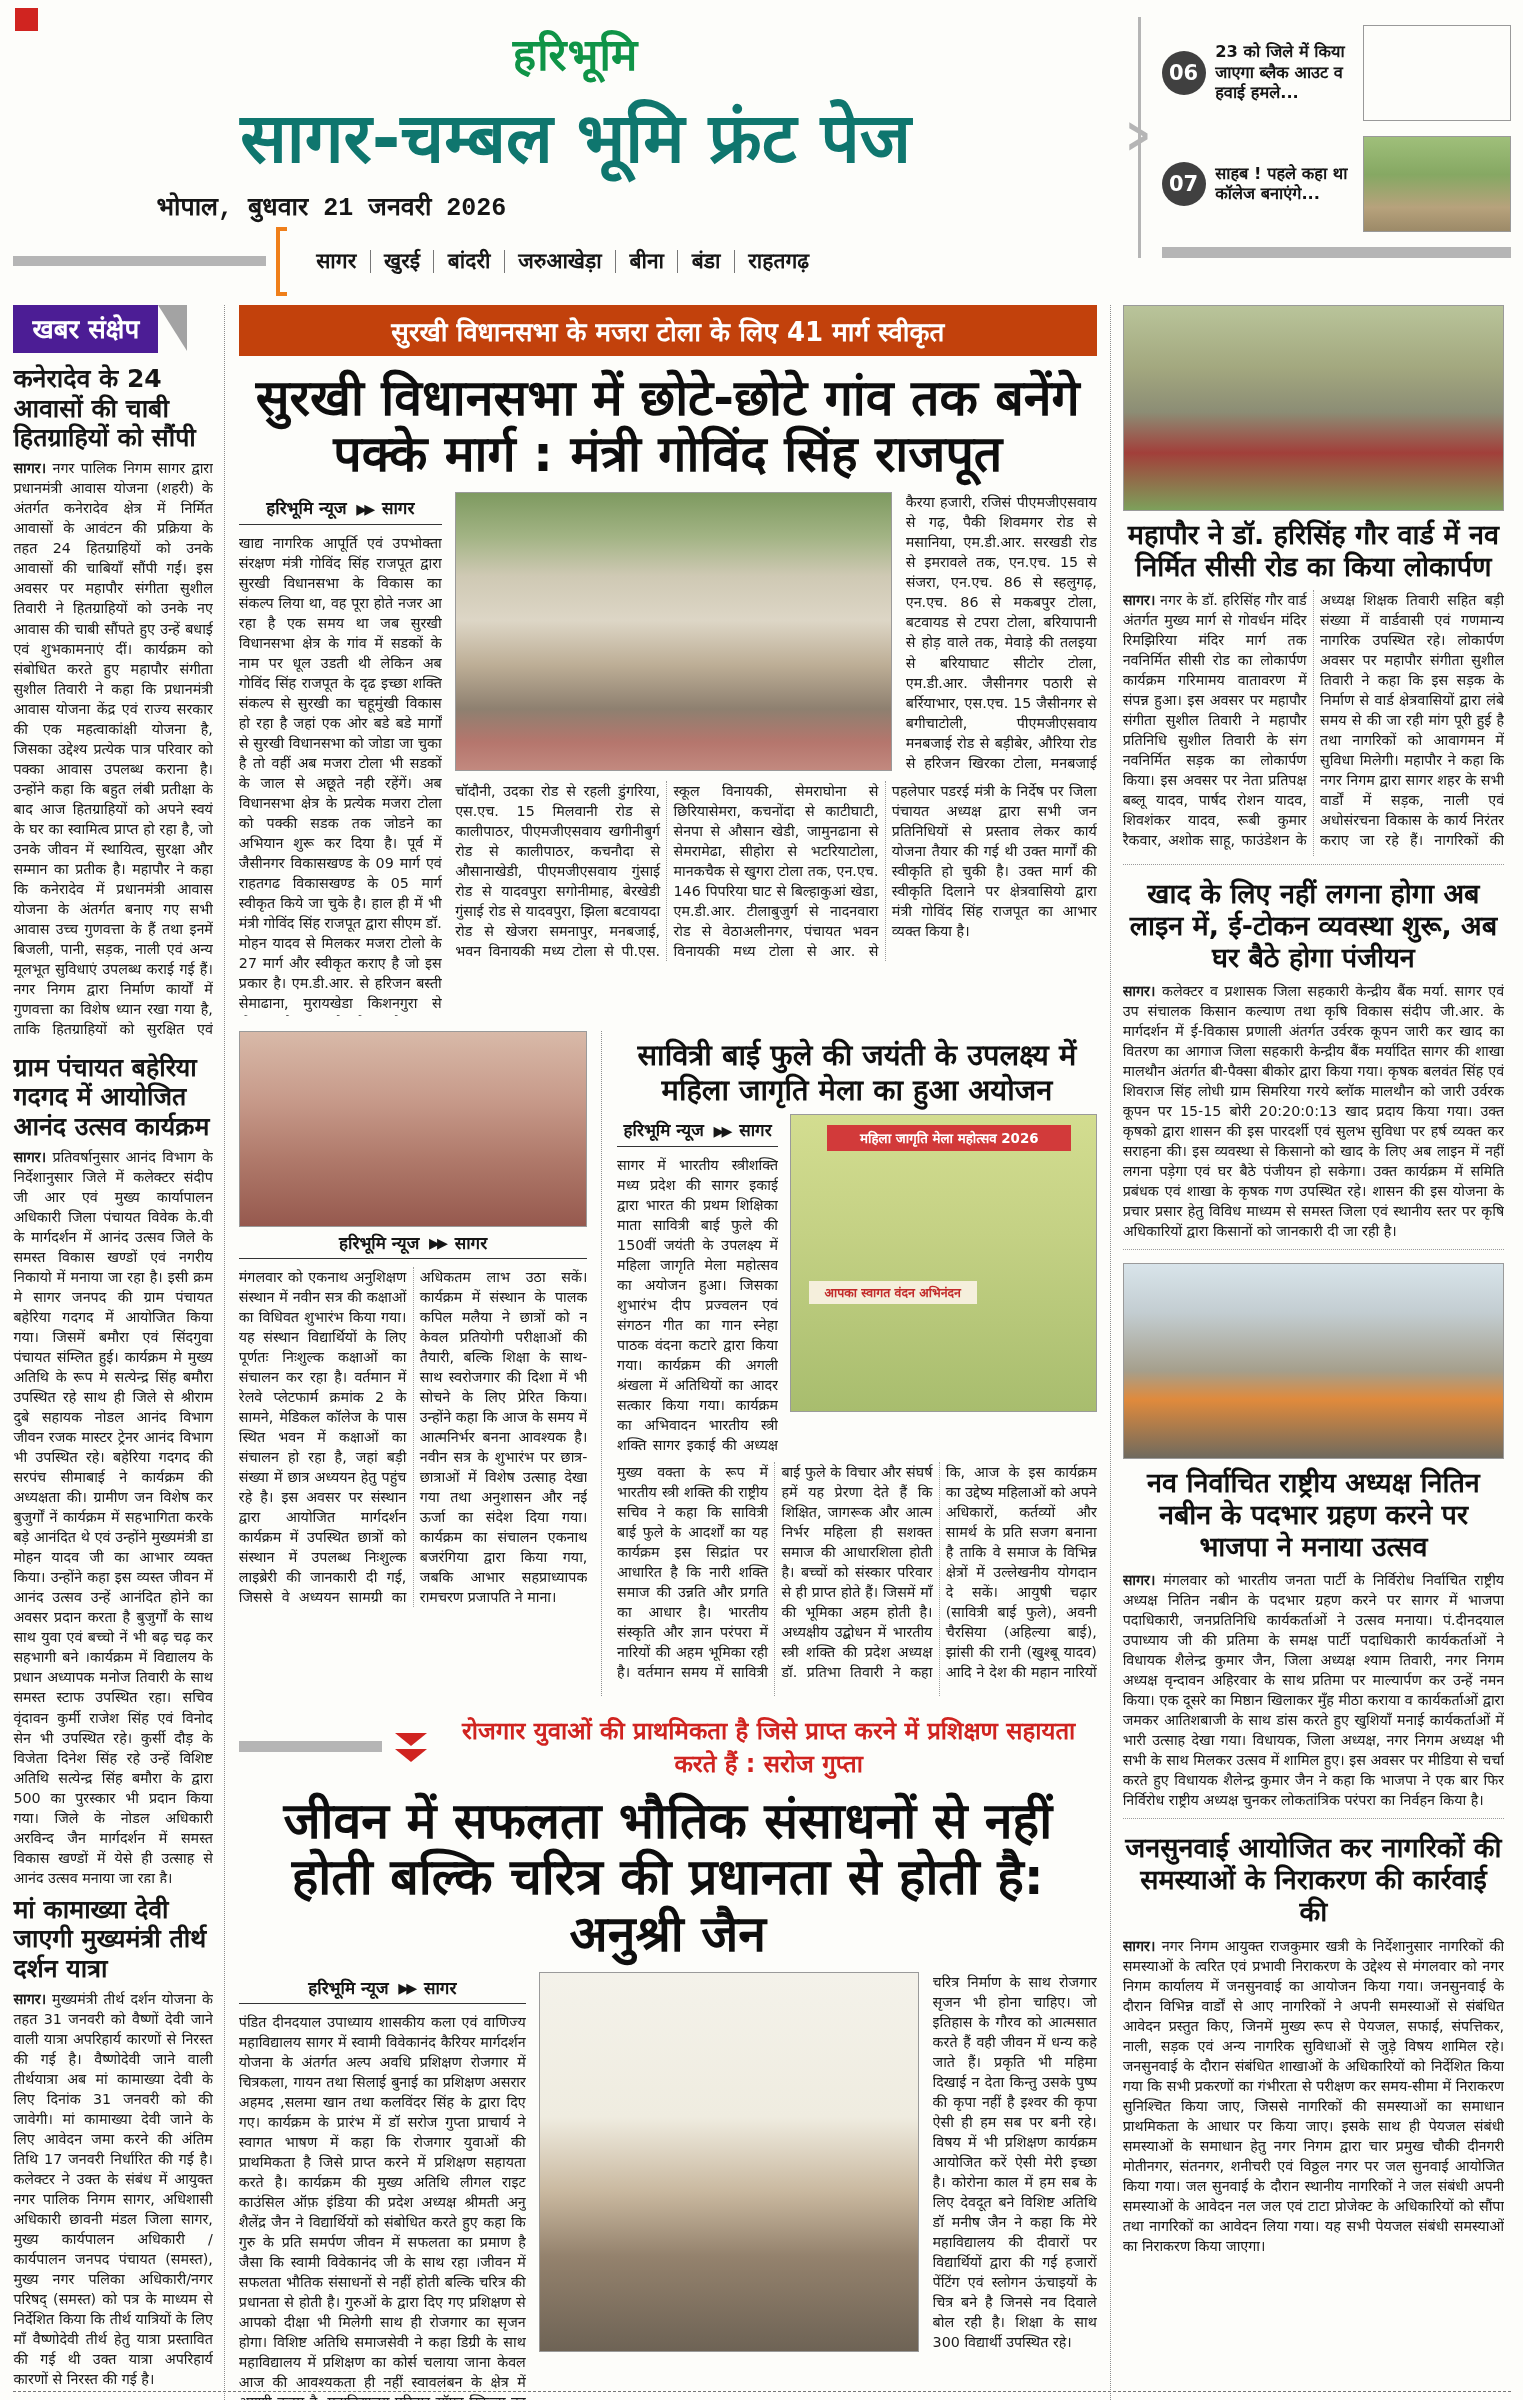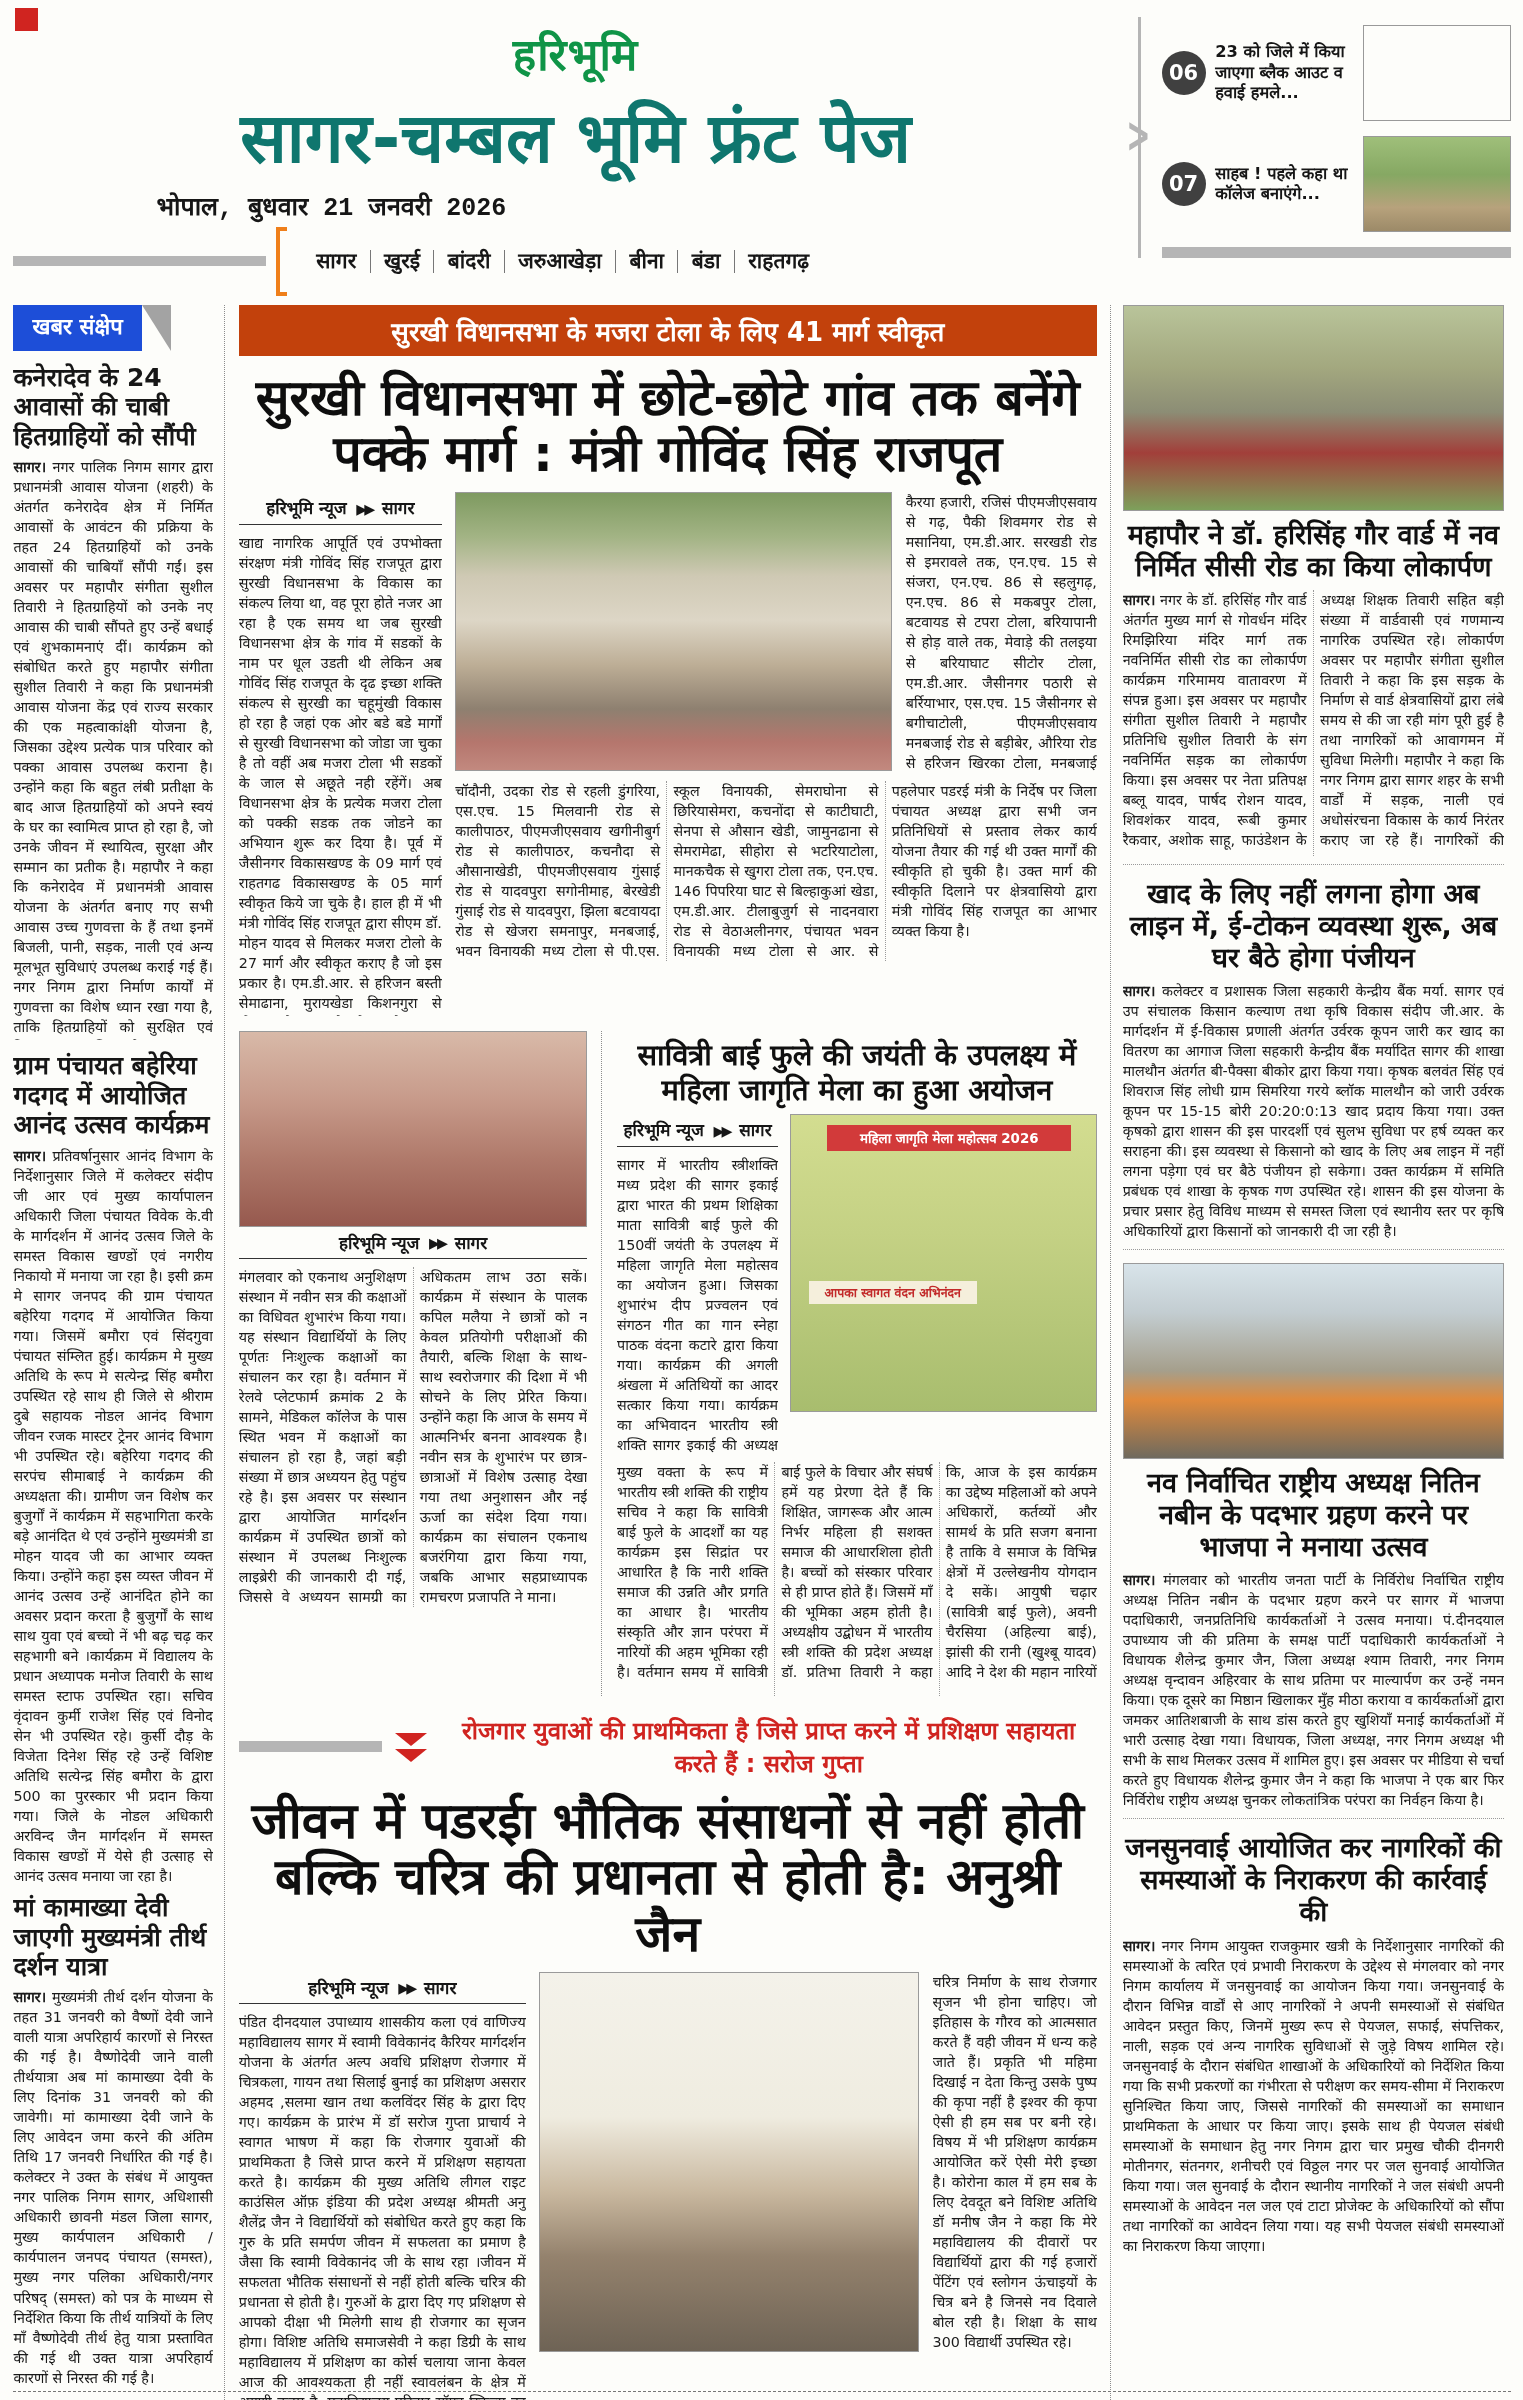--- a/index.html
+++ b/index.html
@@ -45,21 +45,21 @@
   .lead { font-weight:bold; }
   h2 { font-size:27px; line-height:1.18; font-weight:bold; color:#101010; margin:7.6px 0; }
   .center { text-align:center; }
 
   .byline { display:flex; justify-content:center; align-items:center; gap:9.6px; font-size:17px; font-weight:bold;
             border-bottom:1.9px solid #333; padding-bottom:4.8px; margin:3.8px 0 7.6px; }
   .arrows::before { content:"▶▶"; letter-spacing:-2.9px; font-size:14.3px; }
 
   
   .badge { display:flex; margin-bottom:5.7px; }
-  .badge-label { background:#1d4ed8; color:#fff; font-size:22px; font-weight:bold; padding:4.8px 19px 6.7px; }
+  .badge-label { background:#4c1d95; color:#fff; font-size:26px; font-weight:bold; padding:4.8px 19px 6.7px; }
   .badge-tri { width:0; height:0; border-top:46px solid #a3a3a3; border-left:29px solid transparent; }
   .nb-head { font-size:25px; line-height:1.18; font-weight:bold; margin:11.5px 0 5.7px; }
   .nb-body1 { max-height:583px; }
   .nb-body2 { max-height:736px; }
   .nb-body3 { max-height:449px; }
 
   
   .kicker { background:#c2410c; color:#fff; text-align:center; font-size:26px; font-weight:bold; padding:7.6px 3.8px; }
   .hl-main { font-size:50px; line-height:1.13; font-weight:bold; text-align:center; color:#0e0e0e; margin:13.4px 0 9.6px; }
   .main-grid { display:grid; grid-template-columns:203px 1fr; column-gap:13.4px; }
@@ -231,21 +231,21 @@
 
       <section class="bottom-art">
         <div class="b-kickrow">
           <span class="graybar2"></span>
           <span class="chev">
               <i></i>
               <i></i>
             </span>
           <span class="b-kick">रोजगार युवाओं की प्राथमिकता है जिसे प्राप्त करने में प्रशिक्षण सहायता करते हैं : सरोज गुप्ता</span>
         </div>
-        <h1 class="hl-main">जीवन में पडरईा भौतिक संसाधनों से नहीं होती बल्कि चरित्र की प्रधानता से होती है: अनुश्री जैन</h1>
+        <h1 class="hl-main">जीवन में सफलता भौतिक संसाधनों से नहीं होती बल्कि चरित्र की प्रधानता से होती है: अनुश्री जैन</h1>
         <div class="b-grid">
           <div>
             <div class="byline">
               <span>हरिभूमि न्यूज</span>
                 <span class="arrows"></span>
                 <span>सागर</span>
             </div>
             <p class="body">पंडित दीनदयाल उपाध्याय शासकीय कला एवं वाणिज्य महाविद्यालय सागर में स्वामी विवेकानंद कैरियर मार्गदर्शन योजना के अंतर्गत अल्प अवधि प्रशिक्षण रोजगार में चित्रकला, गायन तथा सिलाई बुनाई का प्रशिक्षण असरार अहमद ,सलमा खान तथा कलविंदर सिंह के द्वारा दिए गए। कार्यक्रम के प्रारंभ में डॉ सरोज गुप्ता प्राचार्य ने स्वागत भाषण में कहा कि रोजगार युवाओं की प्राथमिकता है जिसे प्राप्त करने में प्रशिक्षण सहायता करते है। कार्यक्रम की मुख्य अतिथि लीगल राइट काउंसिल ऑफ़ इंडिया की प्रदेश अध्यक्ष श्रीमती अनु शैलेंद्र जैन ने विद्यार्थियों को संबोधित करते हुए कहा कि गुरु के प्रति समर्पण जीवन में सफलता का प्रमाण है जैसा कि स्वामी विवेकानंद जी के साथ रहा ।जीवन में सफलता भौतिक संसाधनों से नहीं होती बल्कि चरित्र की प्रधानता से होती है। गुरुओं के द्वारा दिए गए प्रशिक्षण से आपको दीक्षा भी मिलेगी साथ ही रोजगार का सृजन होगा। विशिष्ट अतिथि समाजसेवी ने कहा डिग्री के साथ महाविद्यालय में प्रशिक्षण का कोर्स चलाया जाना केवल आज की आवश्यकता ही नहीं स्वावलंबन के क्षेत्र में अग्रणी कदम है, महाविद्यालय परिवार सॉफ्ट स्किल्स का प्रशिक्षण भी दे रहा है।</p>
           </div>
           <div class="photo ph-bottom"></div>

